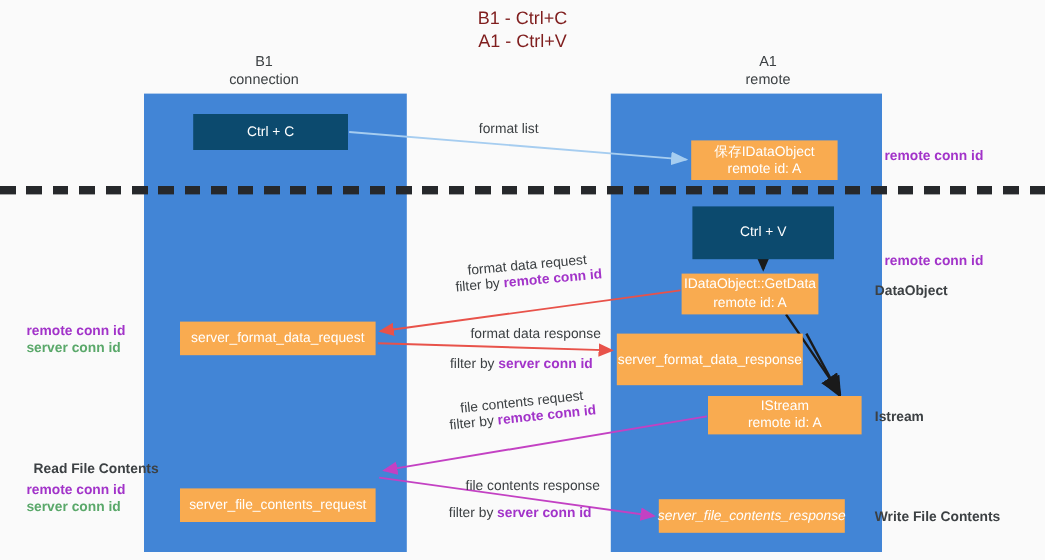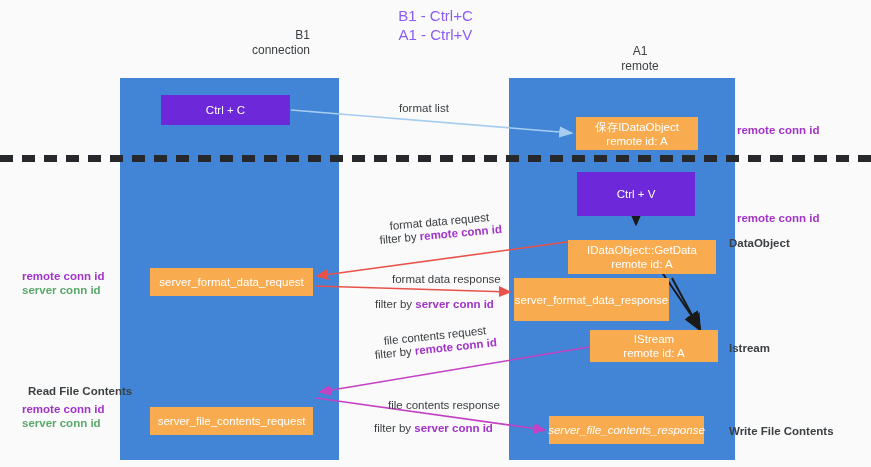--- a/index.html
+++ b/index.html
@@ -9,28 +9,28 @@
     font-family:"Liberation Sans","DejaVu Sans",sans-serif;
     position:relative;overflow:hidden;
     color:#3c4043;
   }
   .stage{position:absolute;left:0;top:0;width:871px;height:467px;}
   .abs{position:absolute;}
 
   
   #title{
     left:0;top:6px;width:871px;text-align:center;
-    font-size:15px;line-height:19px;color:#8b5cf6;
+    font-size:15px;line-height:19px;color:#7f1d1d;
   }
 
   
   .colhead{
     text-align:center;font-size:12px;line-height:15px;color:#3c4043;
   }
-  #head-b1{left:130px;top:28px;width:180px;text-align:right;}
+  #head-b1{left:130px;top:44px;width:180px;}
   #head-a1{left:520px;top:44px;width:240px;}
 
   
   .lane{background:#4285d6;}
   #lane-b1{left:120px;top:78px;width:219px;height:382px;}
   #lane-a1{left:509px;top:78px;width:226px;height:382px;}
 
   
   #divider{
     left:0;top:155px;width:871px;height:7px;
@@ -38,27 +38,27 @@
   }
 
   
   .node{
     box-sizing:border-box;
     display:flex;flex-direction:column;align-items:center;justify-content:center;
     color:#ffffff;font-size:11.5px;line-height:14px;text-align:center;
     padding:2px 6px;
   }
   .node .l2{display:block;}
-  .green{background:#6d28d9;}
+  .green{background:#0c4a6e;}
   .orange{background:#f9ab50;}
 
   #n-ctrlc{left:161px;top:95px;width:129px;height:30px;}
   #n-save{left:576px;top:117px;width:122px;height:33px;}
   #n-ctrlv{left:577px;top:172px;width:118px;height:44px;}
-  #n-getdata{left:568px;top:240px;width:148px;height:34px;}
+  #n-getdata{left:568px;top:228px;width:114px;height:34px;justify-content:space-between;}
   #n-sfdreq{left:150px;top:268px;width:163px;height:28px;}
   #n-sfdres{left:514px;top:278px;width:155px;height:43px;}
   #n-istream{left:590px;top:330px;width:128px;height:32px;}
   #n-sfcreq{left:150px;top:383px;width:163px;height:28px;margin-top:24px;}
   #n-sfcres{left:549px;top:416px;width:155px;height:28px;font-style:italic;}
 
   
   .side{font-size:11.5px;line-height:14px;}
   .purple{color:#a233c9;font-weight:bold;}
   .greenT{color:#5aa86a;font-weight:bold;}

